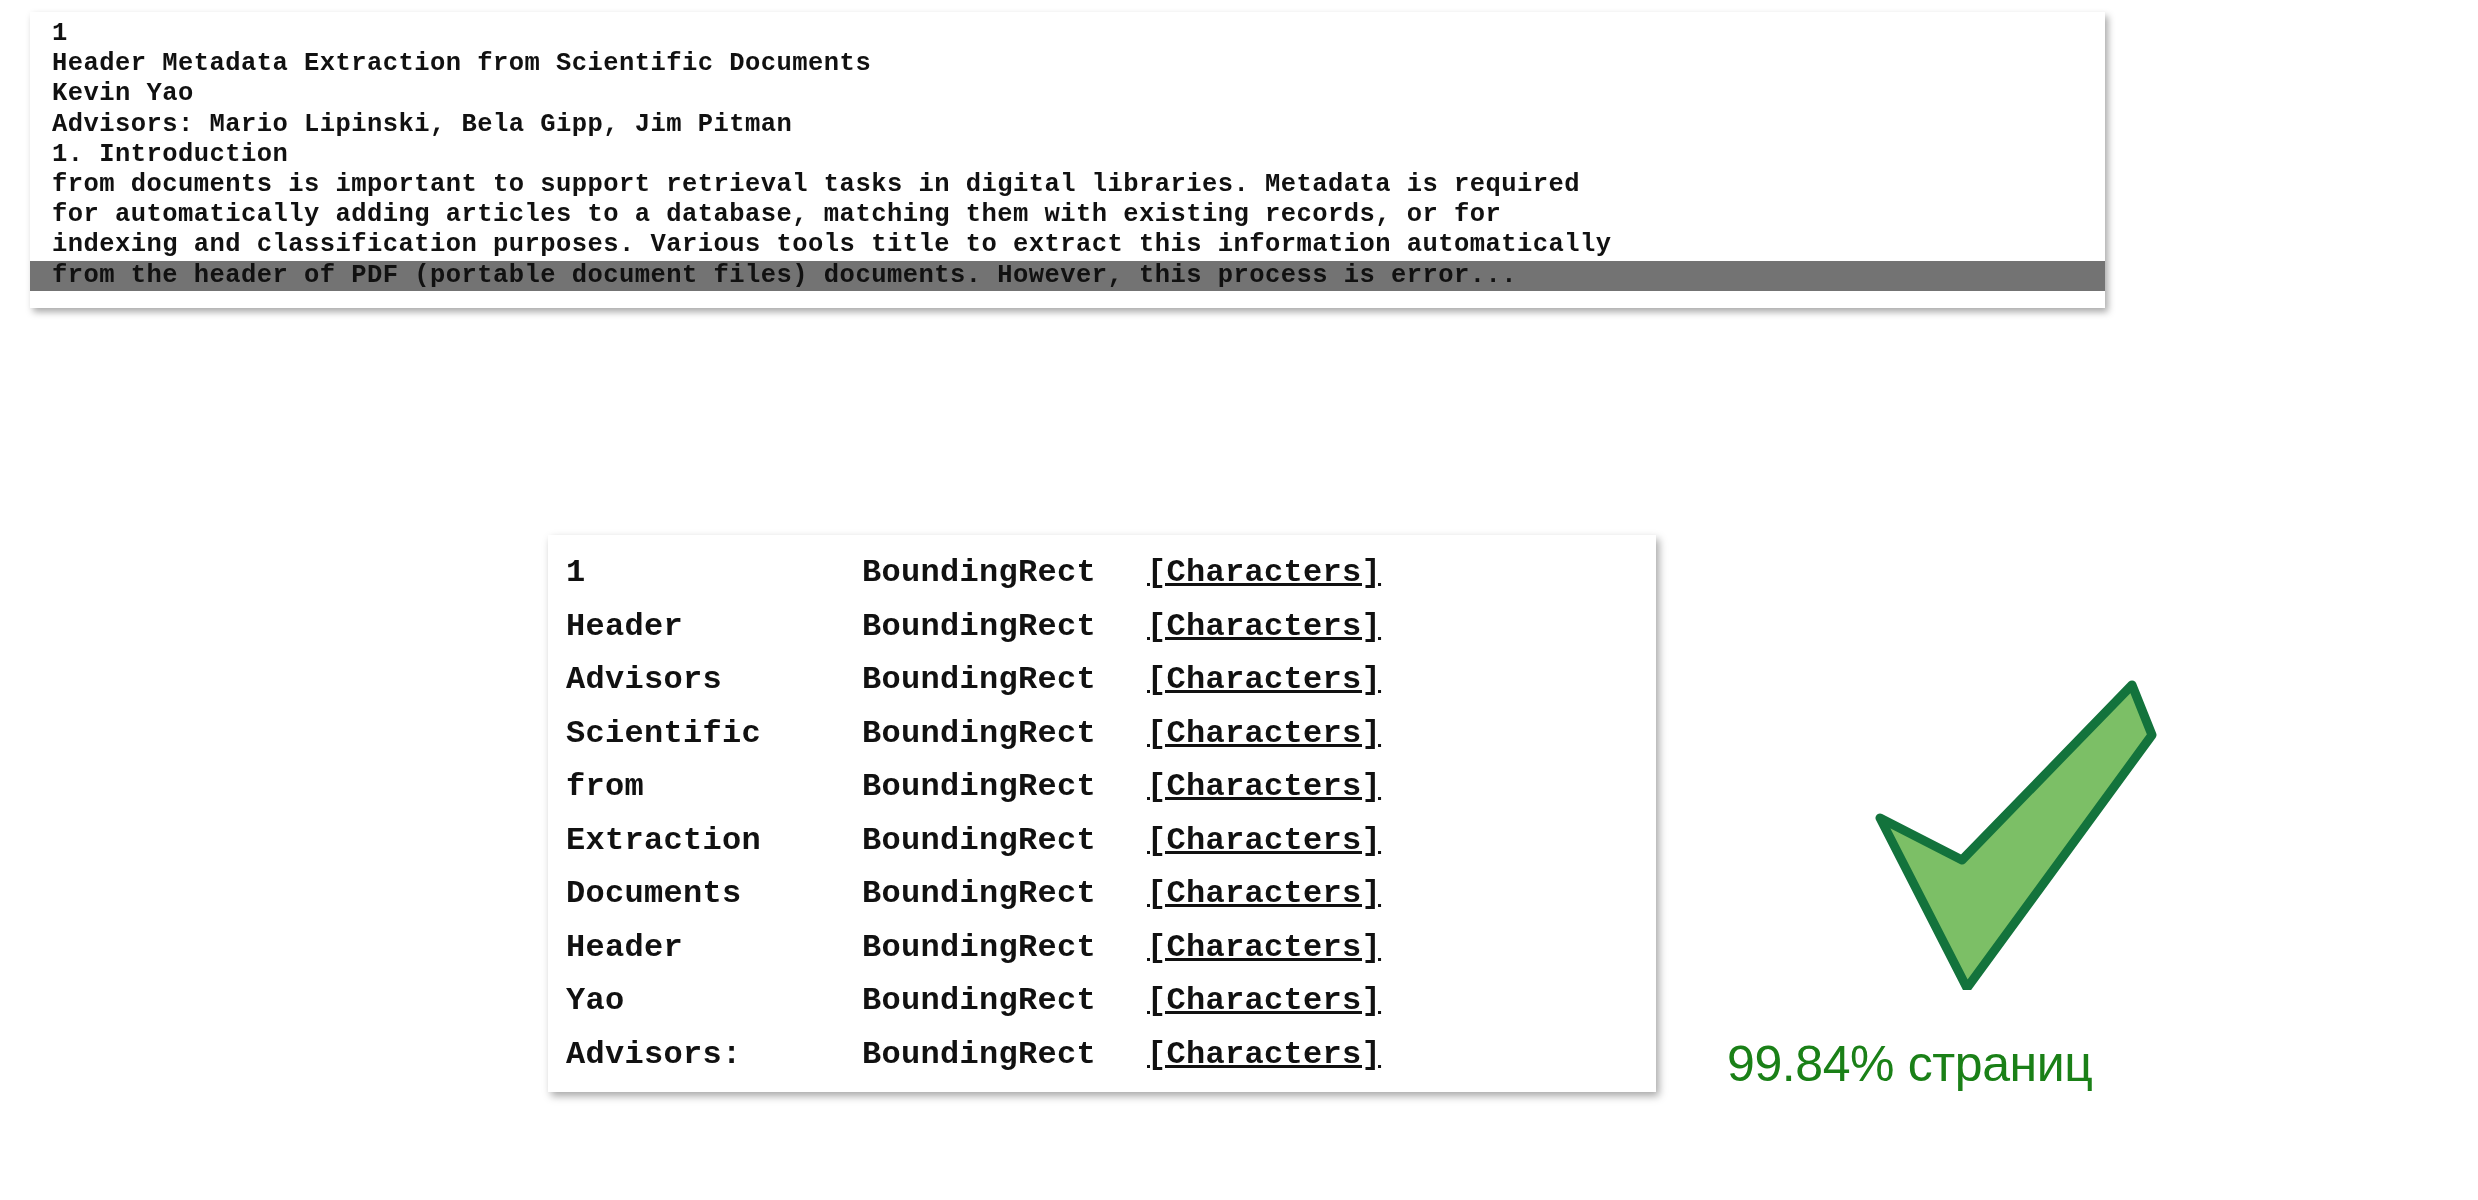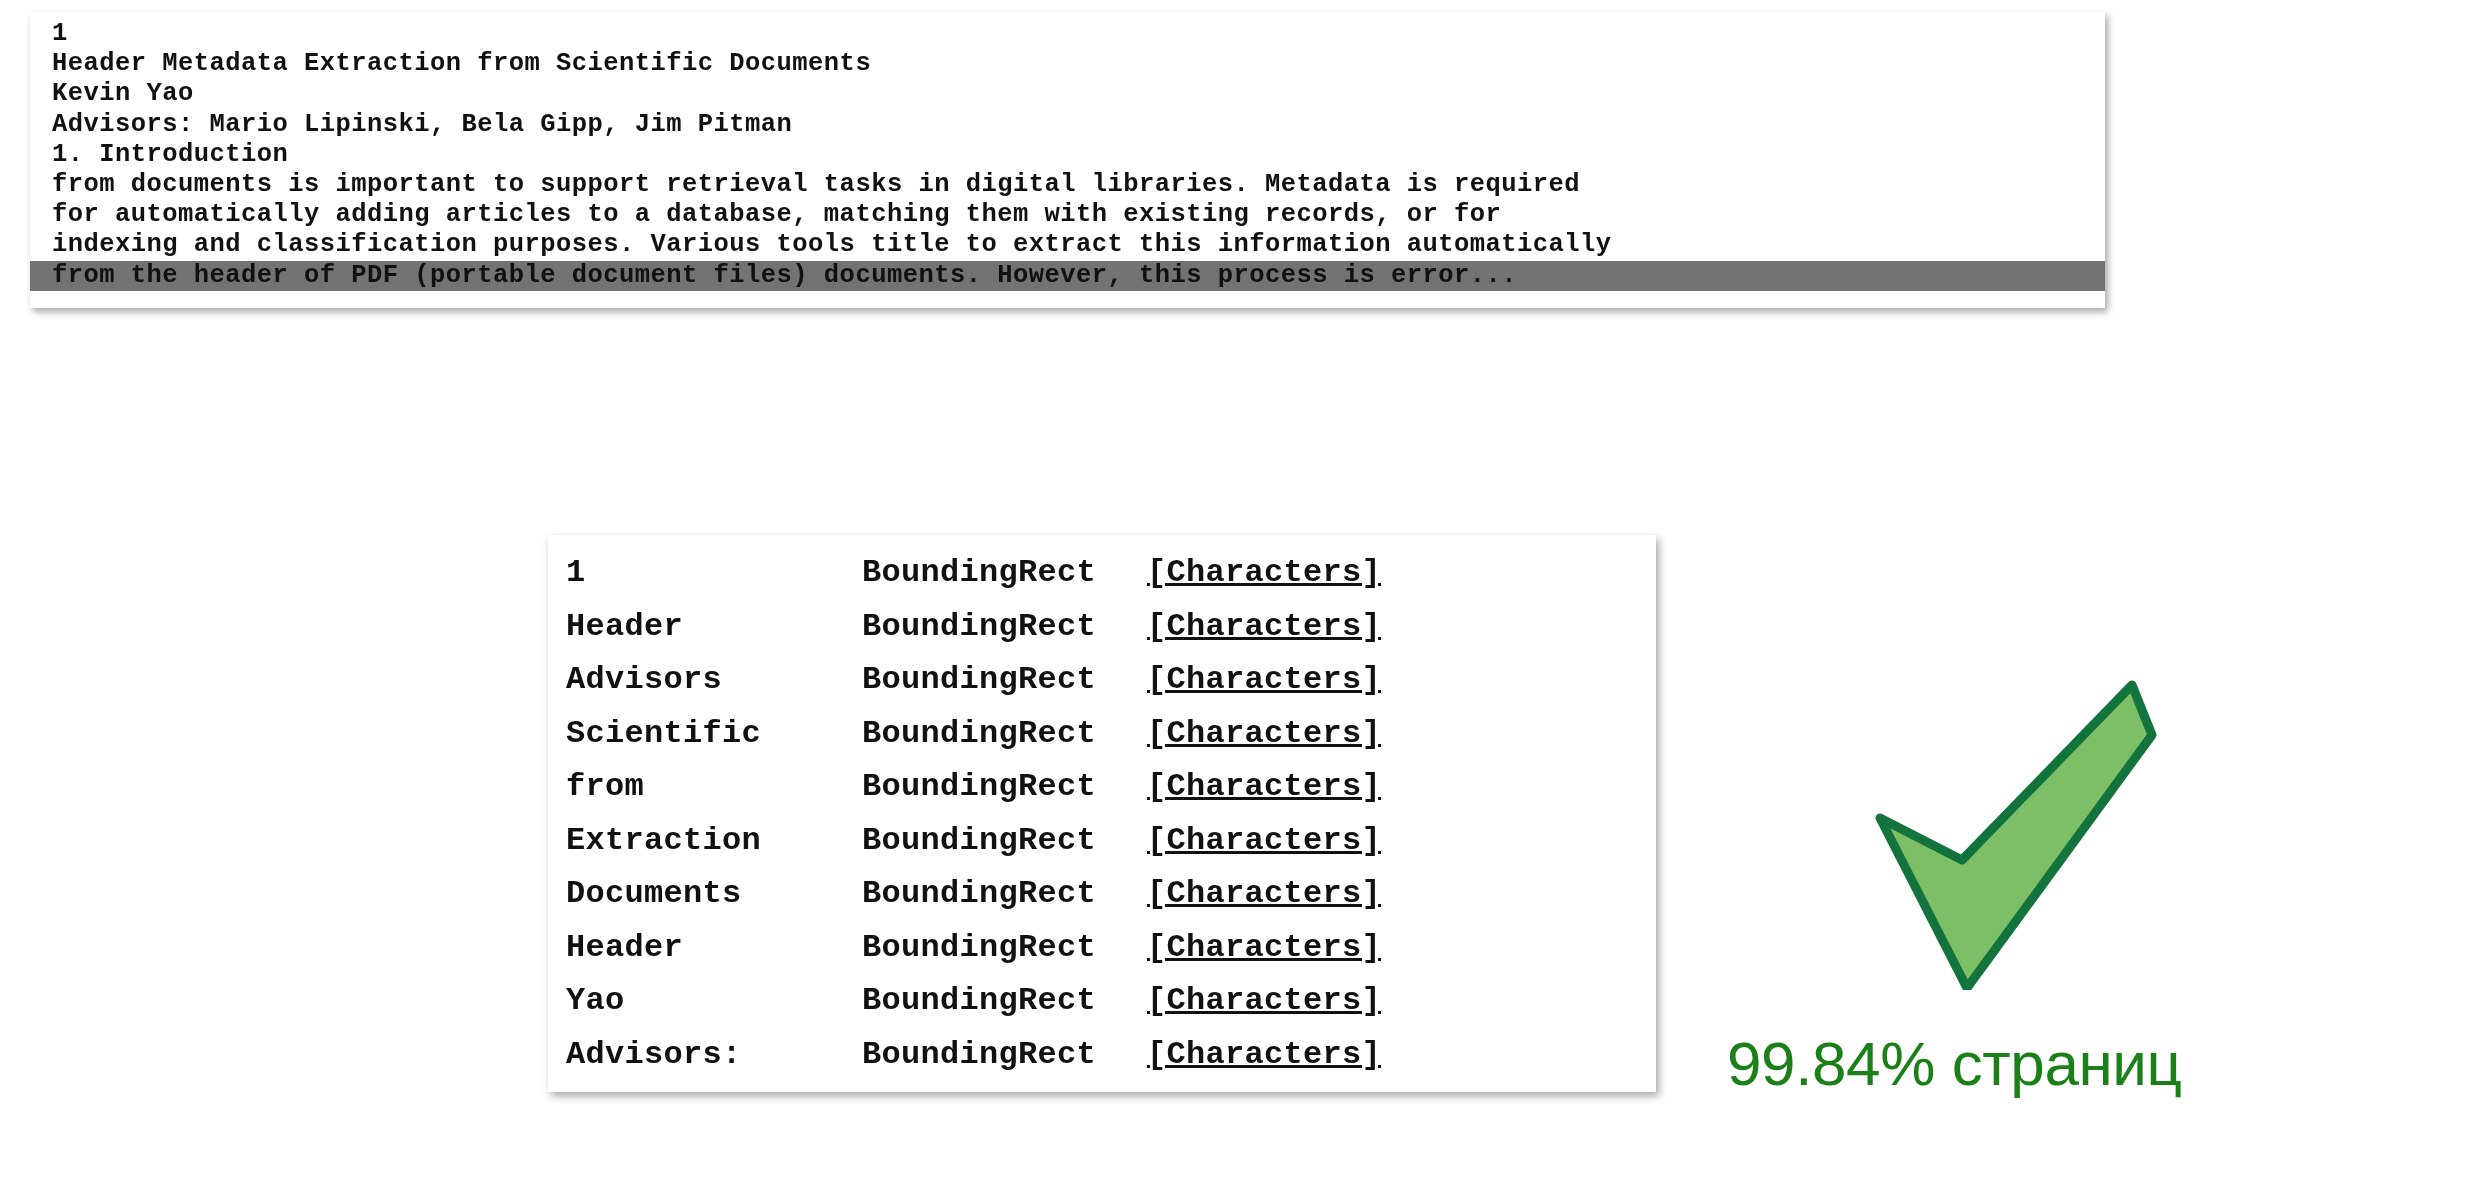--- a/index.html
+++ b/index.html
@@ -98,21 +98,21 @@
     height: 350px;
   }
   #checkmark svg { display: block; width: 100%; height: 100%; }
 
   
   #pct-caption {
     position: absolute;
     left: 1727px;
     top: 1021px;
     font-family: "Liberation Sans", sans-serif;
-    font-size: 62px;
+    font-size: 50px;
     line-height: 86px;
     color: #1a8017;
     white-space: pre;
     letter-spacing: -0.4px;
   }
 </style>
 </head>
 <body>
 
 <div id="slide">

